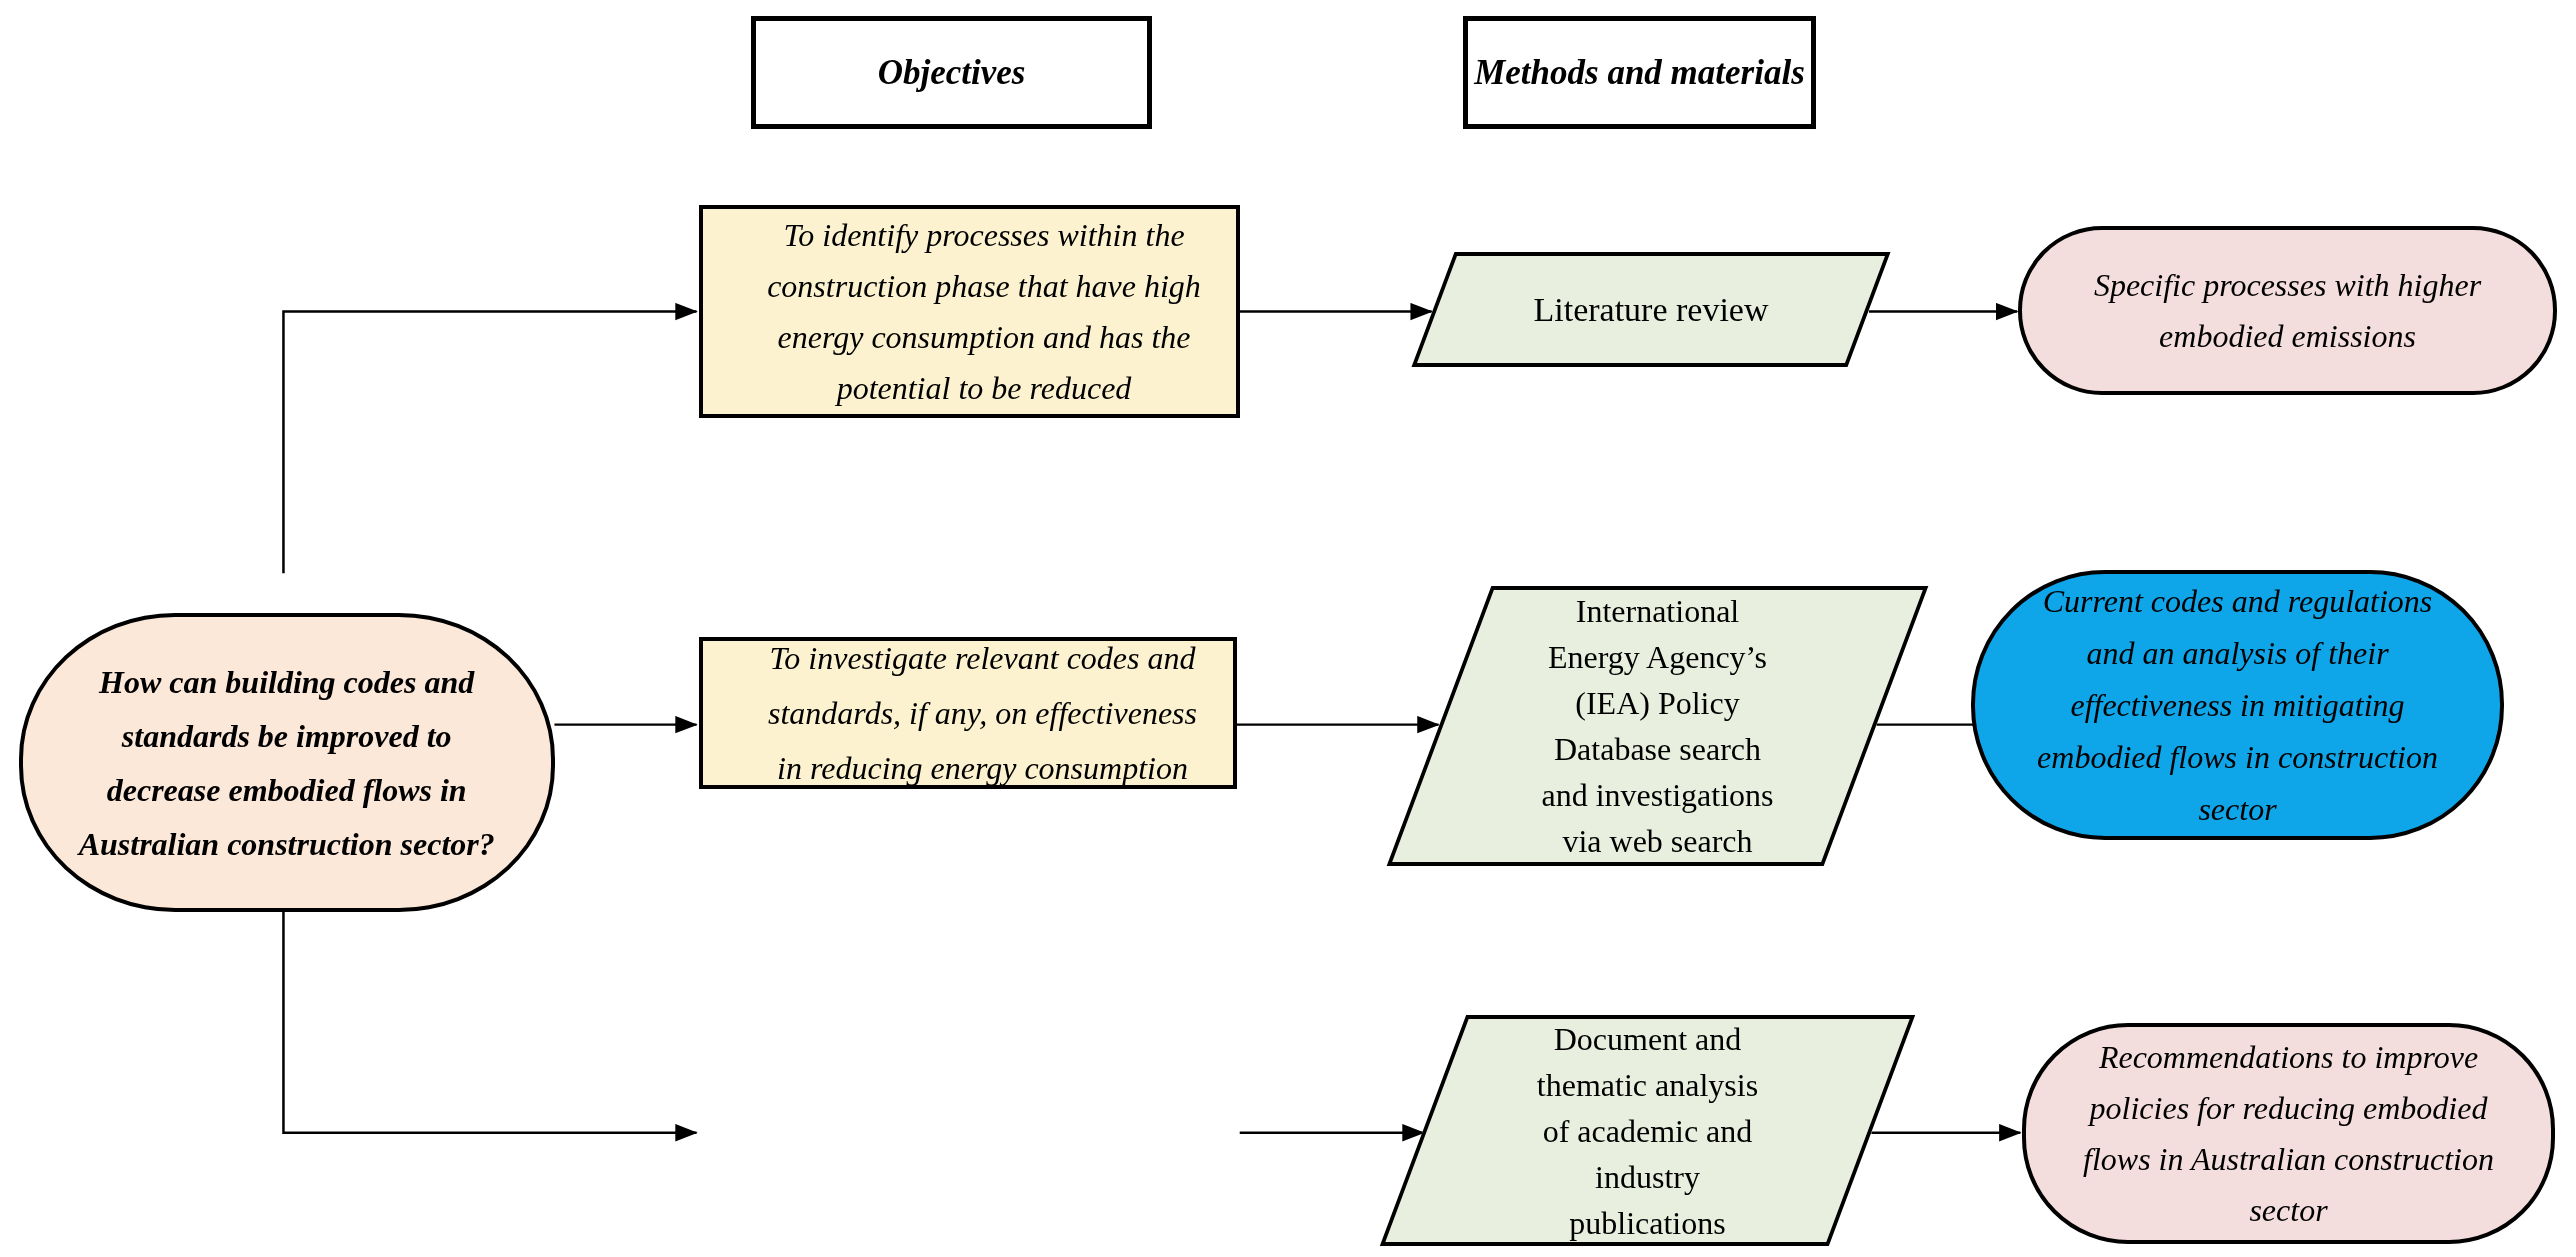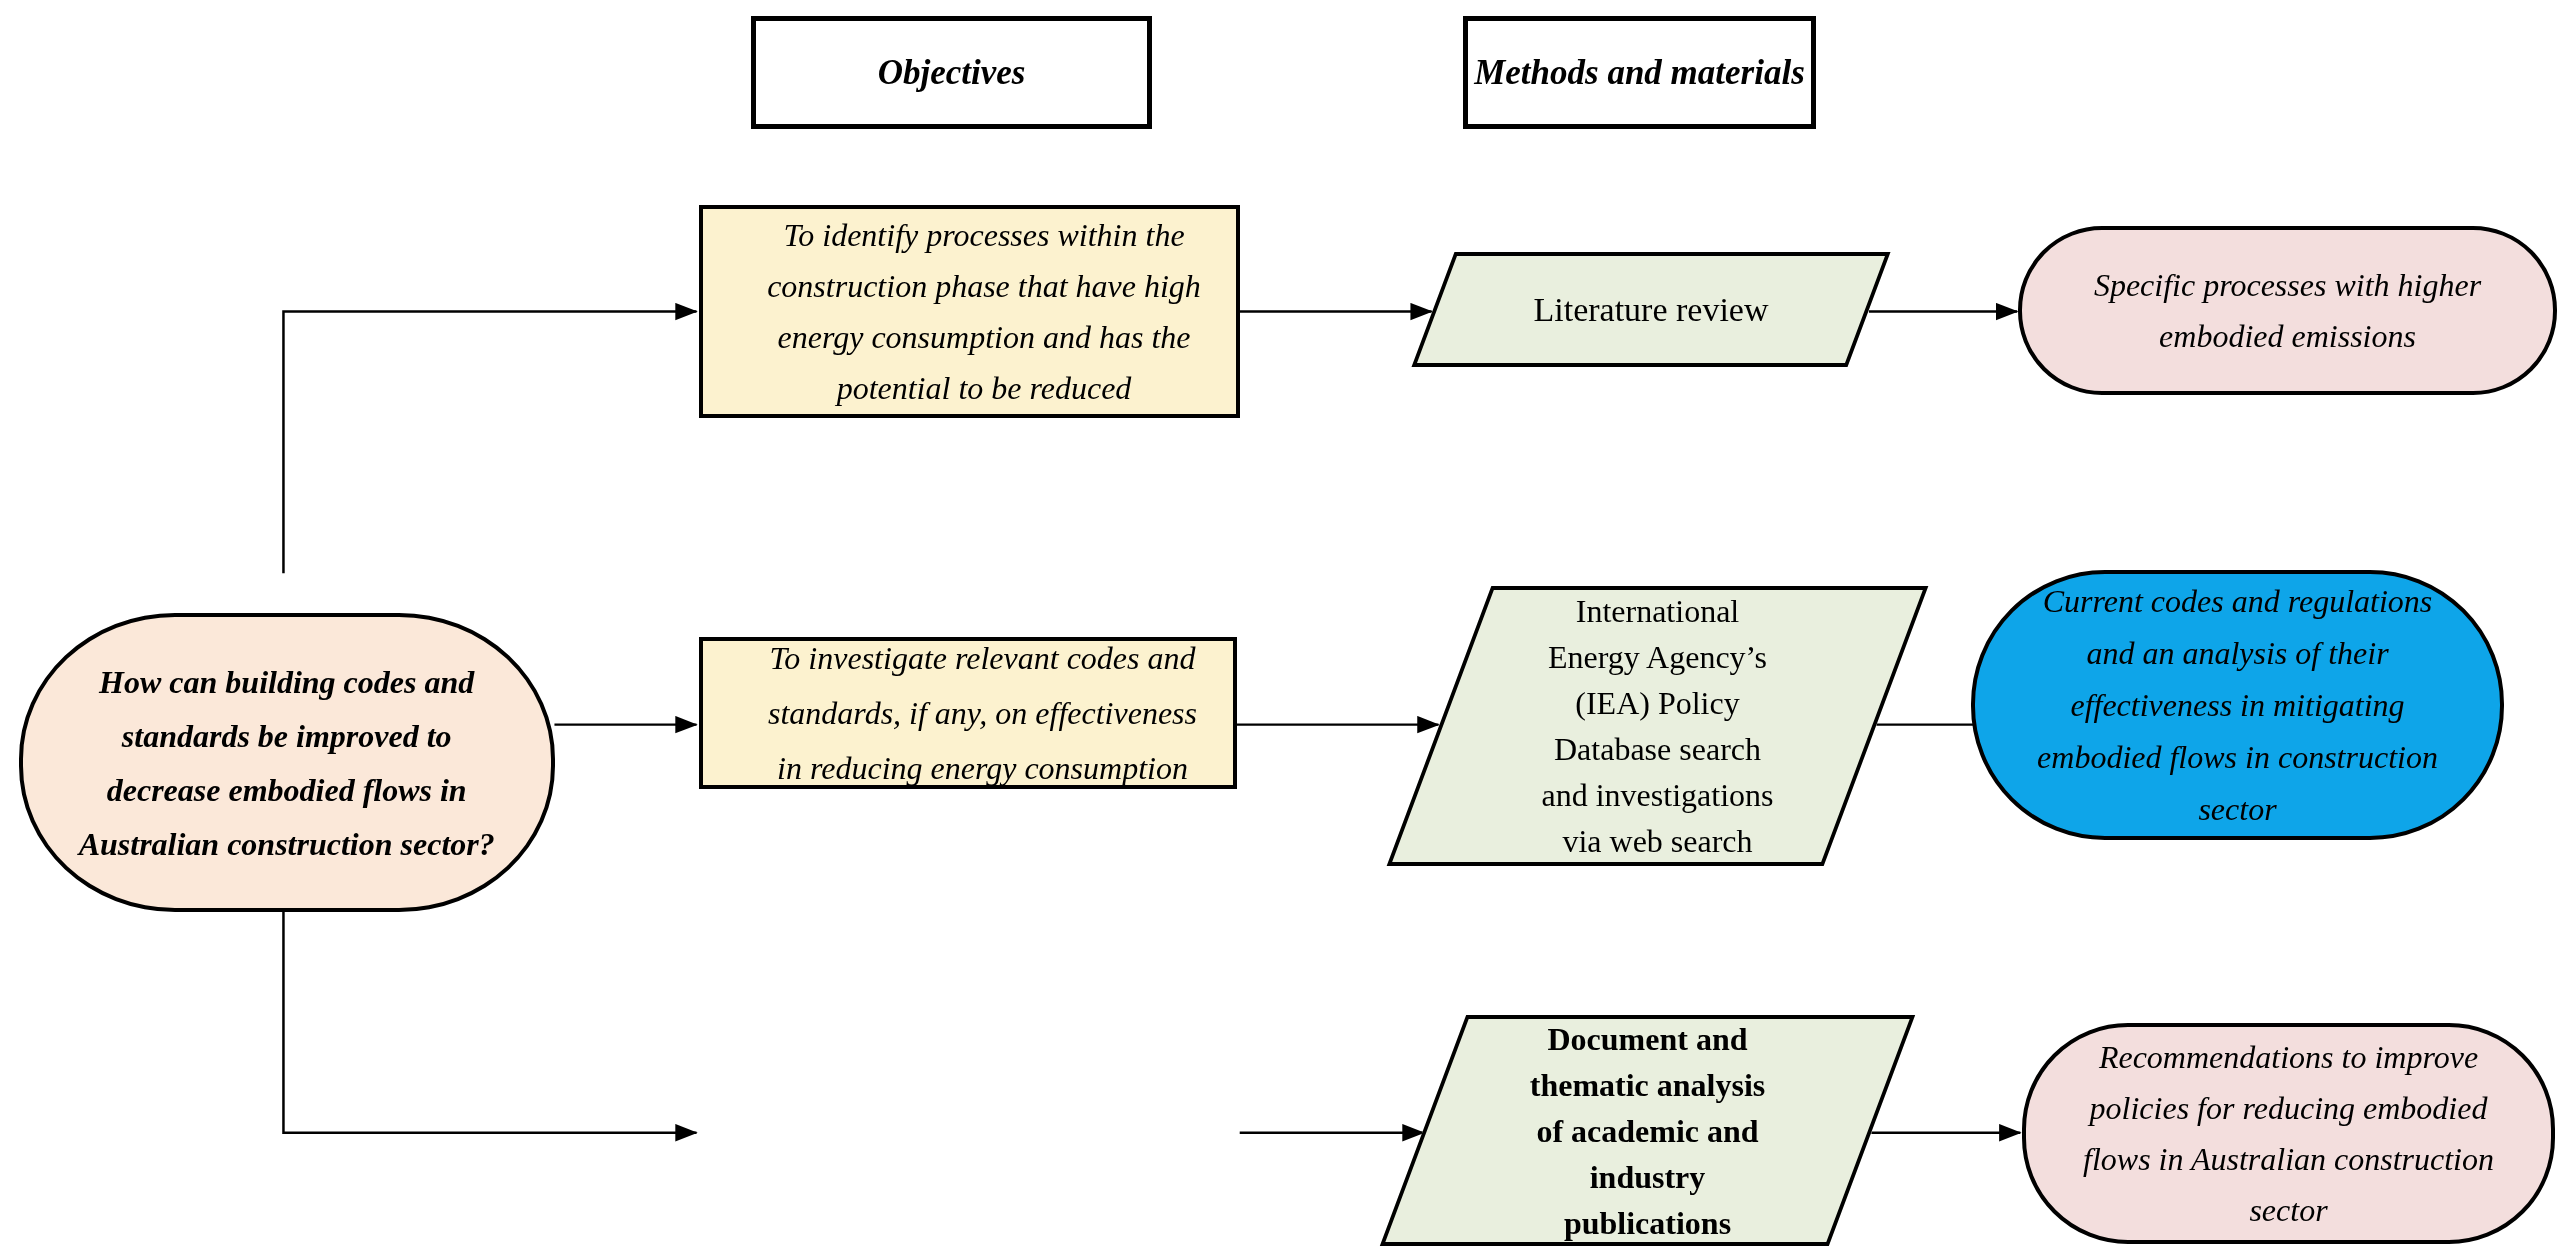--- a/index.html
+++ b/index.html
@@ -118,21 +118,21 @@
   </div>
   <div class="para" style="left:1439px;top:586px;width:437px;height:280px;">
     <div class="p-bg" style="background-color: rgb(233, 239, 222);"></div>
     <div class="p-text">International
 Energy Agency’s
 (IEA) Policy
 Database search
 and investigations
 via web search</div>
   </div>
-  <div class="para" style="left:1423px;top:1015px;width:449px;height:231px;font-weight:bold;">
+  <div class="para" style="left:1423px;top:1015px;width:449px;height:231px;">
     <div class="p-bg" style="background-color: rgb(233, 239, 222);"></div>
     <div class="p-text">Document and
 thematic analysis
 of academic and
 industry
 publications</div>
   </div>
 
   <div class="node stadium1" style="left: 2018px; top: 226px; width: 539px; height: 169px; background-color: rgb(243, 222, 221);">
     <span>Specific processes with higher

